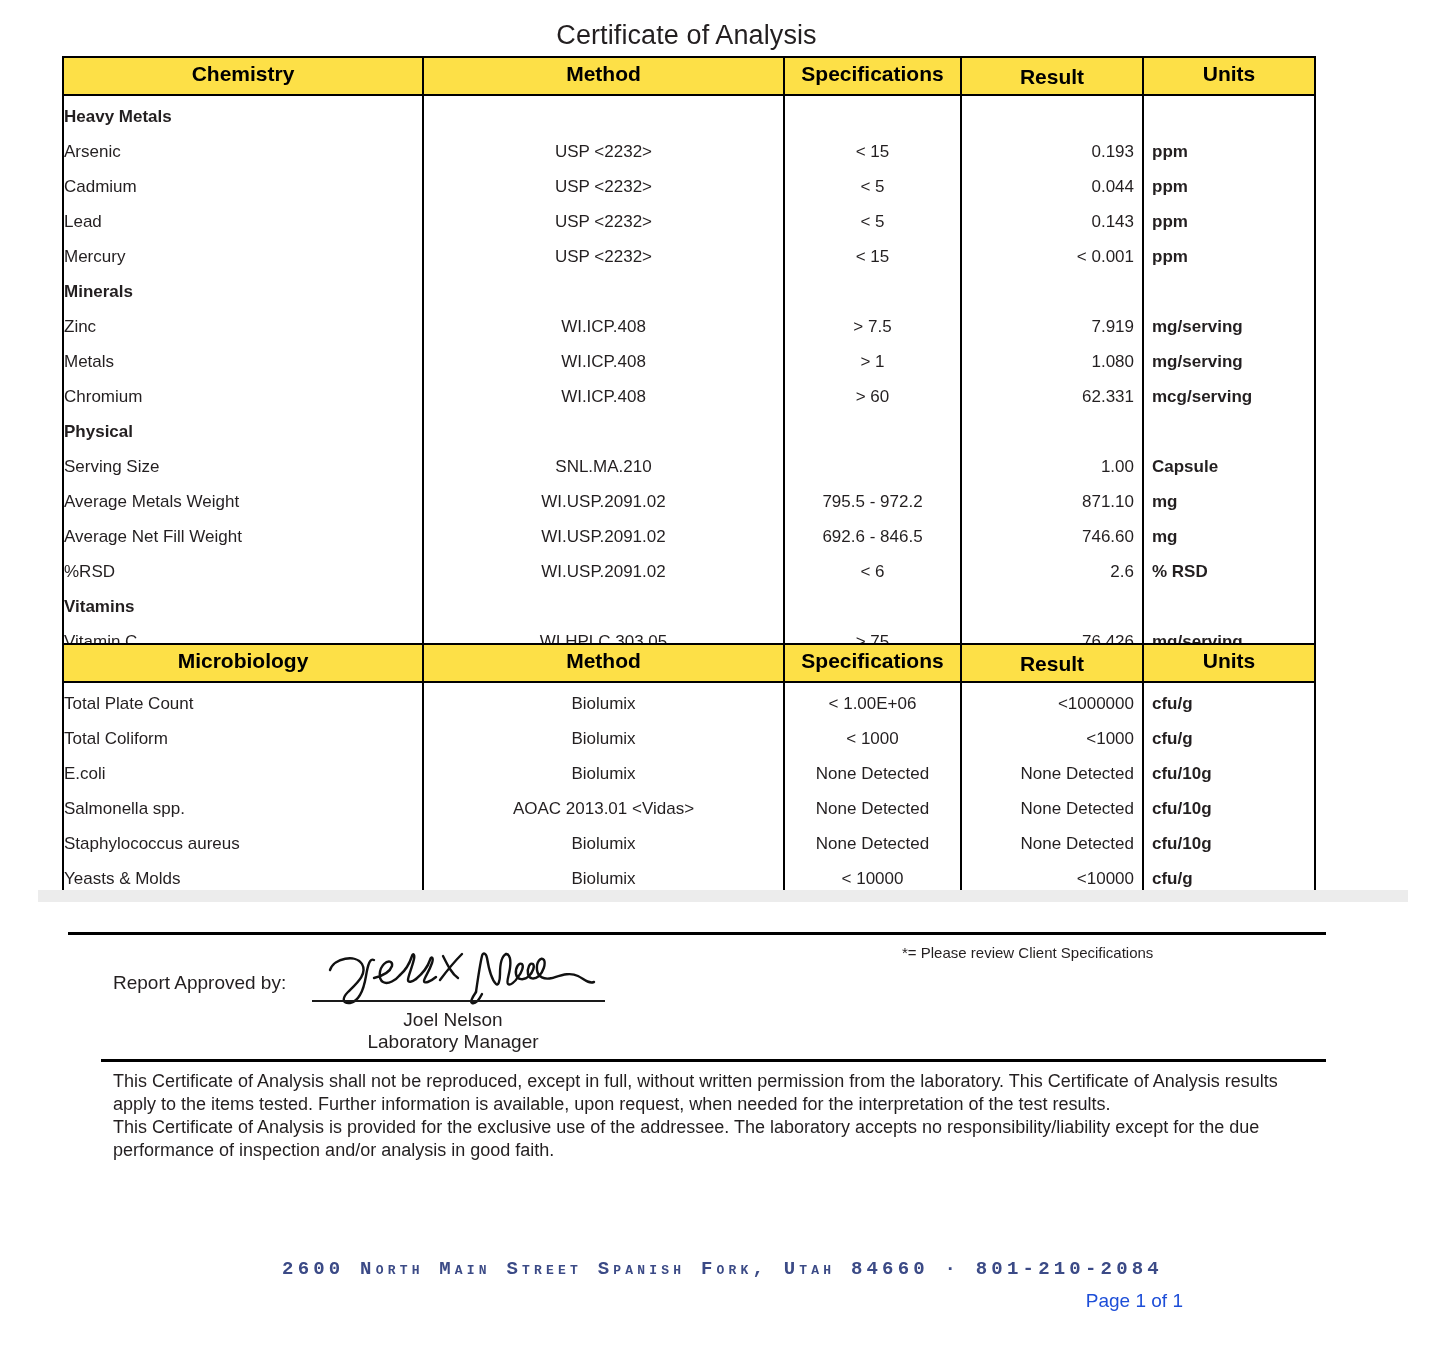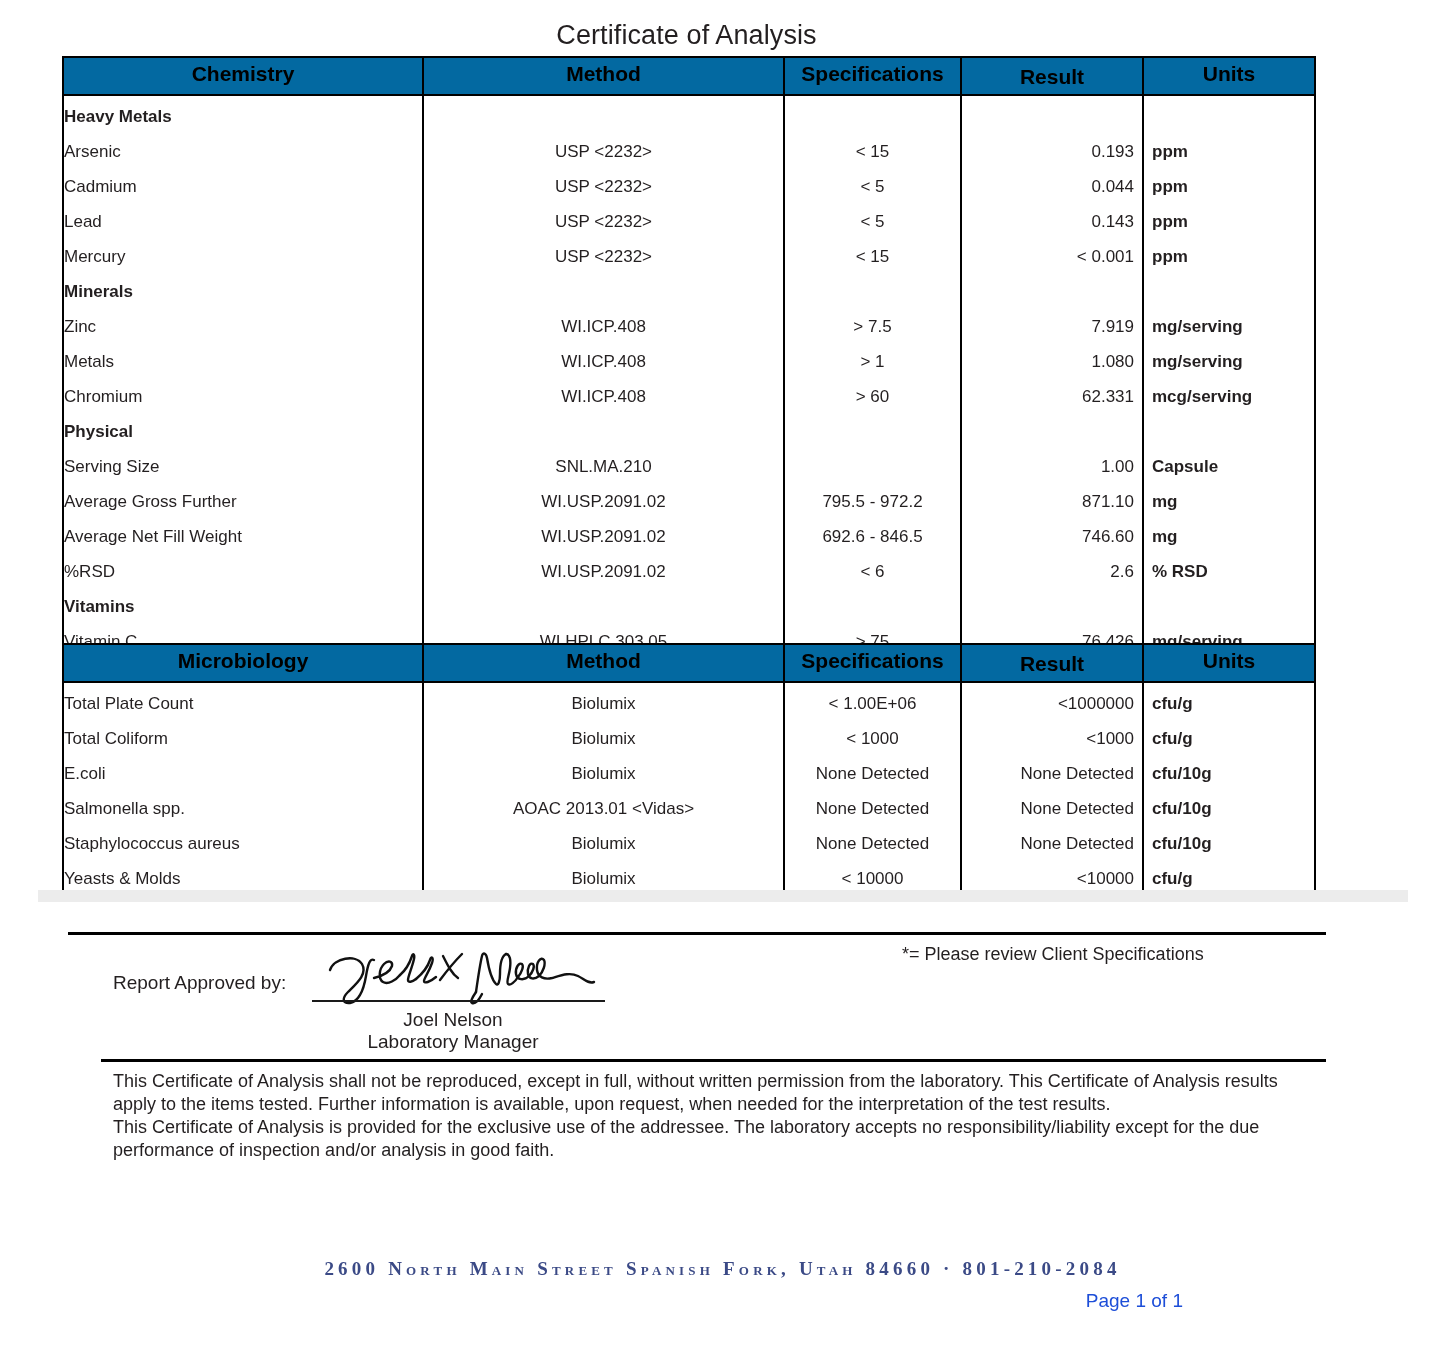--- a/index.html
+++ b/index.html
@@ -54,21 +54,21 @@
   .coa-table col.c-units   { width: 172px; }
 
   .coa-table thead th {
     border: 2.6px solid #000;
     padding: 0 6px 5px;
     font-size: 21px;
     font-weight: bold;
     text-align: center;
     vertical-align: middle;
     height: 24px;
-    background: #0369a1;
+    background: #fde047;
     color: #000;
   }
   .coa-table thead th.th-result {
     font-size: 21px;
     padding-top: 7px;
   }
 
   .coa-table tbody td {
     border-left: 2.6px solid #000;
     border-right: 2.6px solid #000;
@@ -174,21 +174,21 @@
     top: 1031px;
     width: 300px;
     text-align: center;
     font-size: 19px;
   }
 
   .note-star {
     position: absolute;
     left: 902px;
     top: 944px;
-    font-size: 18px;
+    font-size: 15px;
   }
   .note-revision {
     position: absolute;
     left: 902px;
     top: 980px;
     width: 330px;
     font-size: 18px;
     line-height: 23px;
   }
 
@@ -208,21 +208,21 @@
     position: absolute;
     left: 0;
     top: 1258px;
     width: 1445px;
     text-align: center;
     font-size: 19px;
     font-weight: bold;
     font-variant: small-caps;
     letter-spacing: 4.2px;
     color: #3b4a86;
-    font-family: Liberation Serif, serif;
+    font-family: Liberation Mono, monospace;
   }
   .page-number {
     position: absolute;
     right: 64px;
     top: 1290px;
     font-size: 19px;
     color: #1d4ed8;
   }
 </style>
 </head>
@@ -321,21 +321,21 @@
           <td class="cell-units"></td>
         </tr>
         <tr>
           <td class="cell-analyte">Serving Size</td>
           <td class="cell-method">SNL.MA.210</td>
           <td class="cell-spec"></td>
           <td class="cell-result">1.00</td>
           <td class="cell-units">Capsule</td>
         </tr>
         <tr>
-          <td class="cell-analyte">Average Gross Further</td>
+          <td class="cell-analyte">Average Metals Weight</td>
           <td class="cell-method">WI.USP.2091.02</td>
           <td class="cell-spec">795.5 - 972.2</td>
           <td class="cell-result">871.10</td>
           <td class="cell-units">mg</td>
         </tr>
         <tr>
           <td class="cell-analyte">Average Net Fill Weight</td>
           <td class="cell-method">WI.USP.2091.02</td>
           <td class="cell-spec">692.6 - 846.5</td>
           <td class="cell-result">746.60</td>

